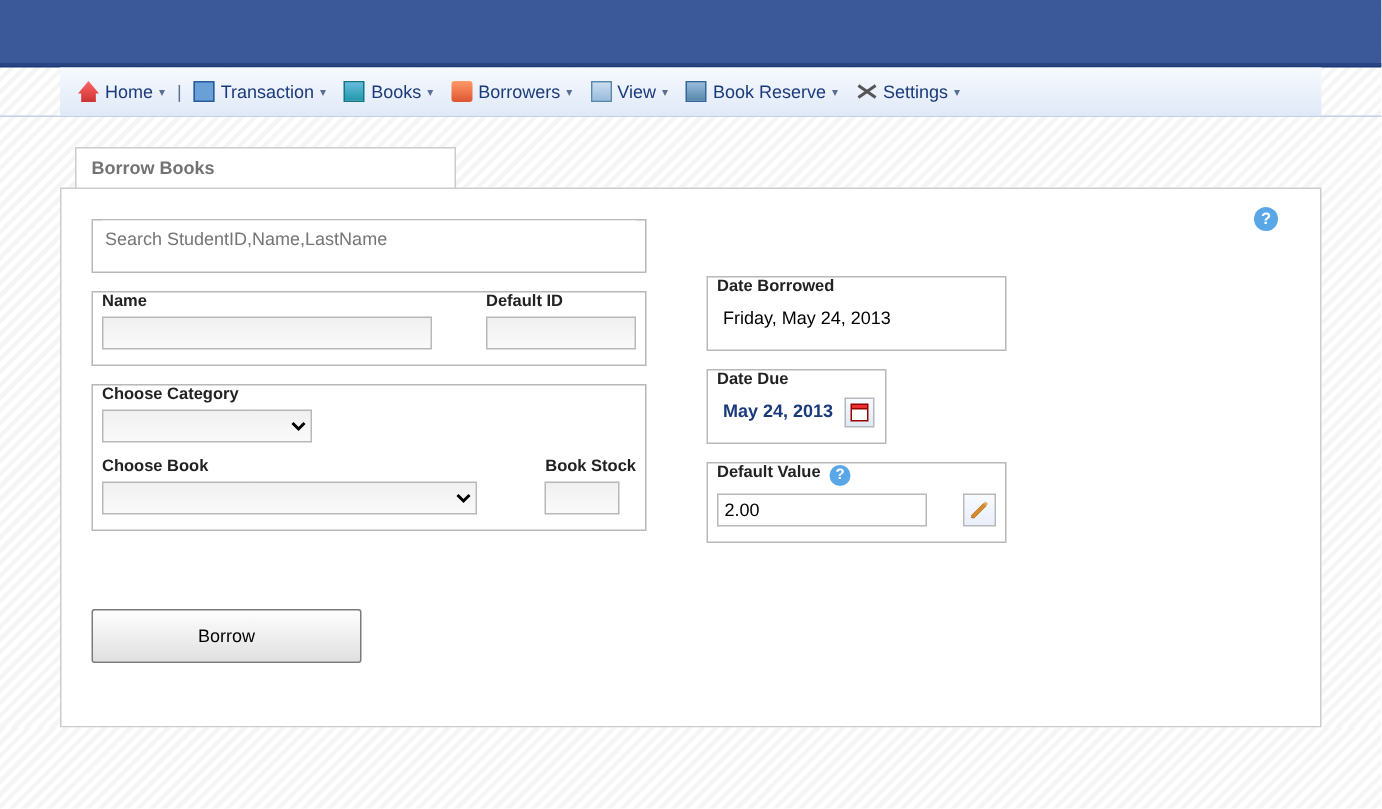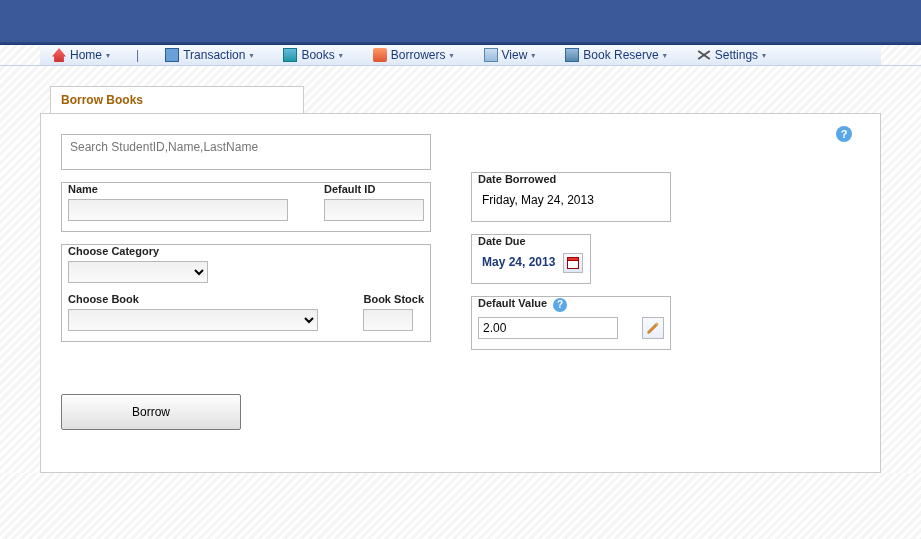--- a/index.html
+++ b/index.html
@@ -19,25 +19,25 @@
     height: 44px;
     border-bottom: 2px solid #2a4480;
   }
   .menu-strip-wrap {
     border-top: 1px solid #1b3a7a;
     border-bottom: 1px solid #c4d0e6;
   }
   .menu-strip {
     display: flex;
     align-items: center;
-    height: 20px;
+    height: 32px;
     background: linear-gradient(#f7faff, #dfe9f7);
     padding: 0 6px;
     margin: 0 40px;
-    gap: 18px;
+    gap: 0;
   }
   .menu-item {
     display: inline-flex;
     align-items: center;
     gap: 4px;
     padding: 2px 6px;
     color: #1b3a7a;
     cursor: pointer;
     font-size: 12px;
     white-space: nowrap;
@@ -55,21 +55,21 @@
     position: relative;
   }
   .panel-title {
     position: relative;
     z-index: 2;
     display: inline-block;
     background: #ffffff;
     border: 1px solid #cccccc;
     padding: 6px 160px 6px 10px;
     font-weight: bold;
-    color: #a16207;
+    color: #737373;
     margin-left: 10px;
     margin-bottom: -1px;
   }
   .panel {
     background: #ffffff;
     border: 1px solid #cccccc;
     padding: 20px;
     position: relative;
     min-height: 360px;
   }

